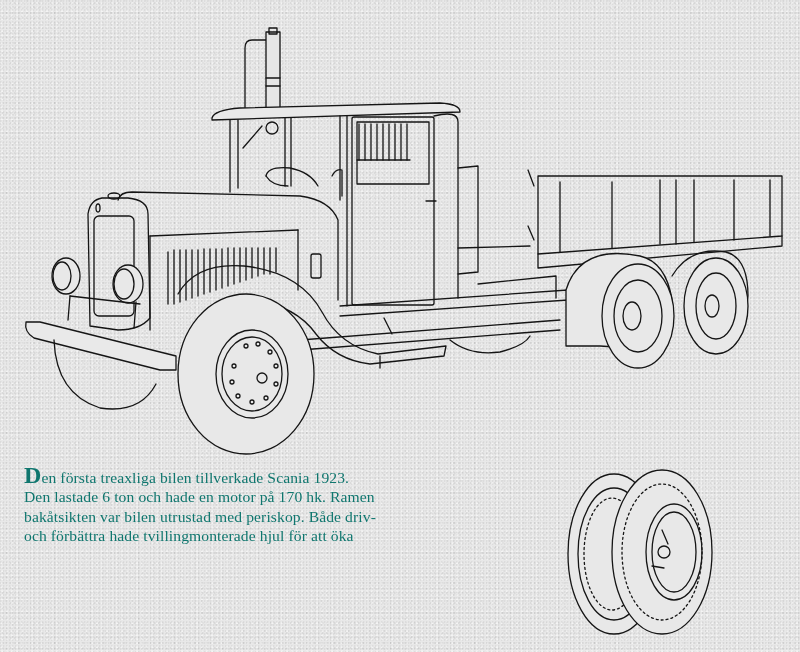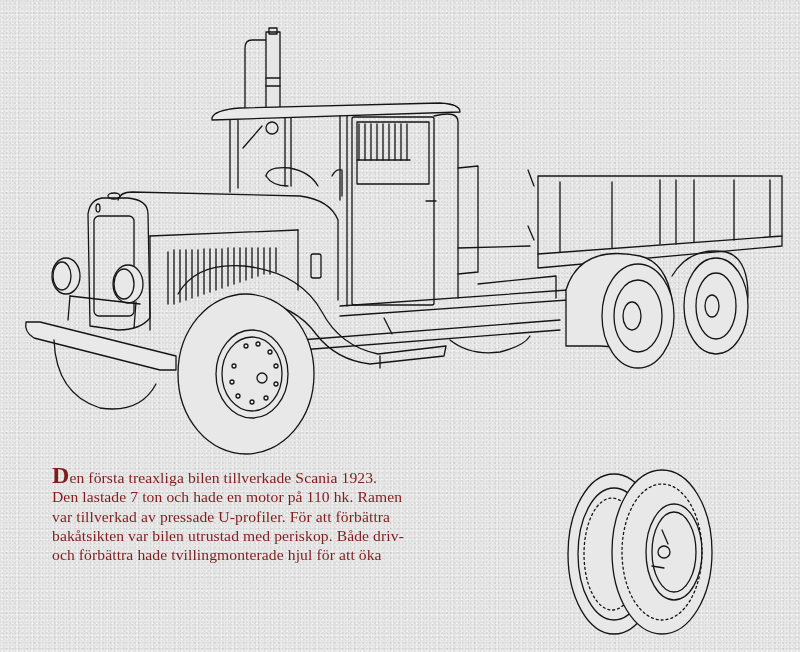--- a/index.html
+++ b/index.html
@@ -14,22 +14,22 @@
     background-image:
       radial-gradient(circle at 20% 30%, rgba(0,0,0,0.05) 0.6px, transparent 1.2px),
       radial-gradient(circle at 70% 60%, rgba(0,0,0,0.06) 0.6px, transparent 1.2px),
       radial-gradient(circle at 40% 80%, rgba(255,255,255,0.5) 0.6px, transparent 1.3px),
       radial-gradient(circle at 85% 15%, rgba(0,0,0,0.05) 0.5px, transparent 1.1px);
     background-size: 3px 3px, 4px 5px, 5px 4px, 7px 6px;
   }
   svg.art { position: absolute; left: 0; top: 0; }
   svg.art * { vector-effect: non-scaling-stroke; }
   .caption {
-    position: absolute; left: 52px; top: 466px; width: 440px;
-    font-size: 15.6px; line-height: 19.3px; color: #7f1d1d;
+    position: absolute; left: 24px; top: 466px; width: 440px;
+    font-size: 15.6px; line-height: 19.3px; color: #0f766e;
     letter-spacing: 0.1px;
   }
   .caption .line { display: block; white-space: nowrap; }
   .dropcap { font-size: 24px; font-weight: bold; line-height: 18px; }
 </style>
 </head>
 <body>
 
 <div class="paper"></div>
 
@@ -170,17 +170,16 @@
     <ellipse cx="662" cy="552" rx="40" ry="68" stroke-dasharray="2 3"></ellipse>
     <ellipse cx="674" cy="552" rx="28" ry="48"></ellipse>
     <ellipse cx="674" cy="552" rx="22" ry="40"></ellipse>
     <circle cx="664" cy="552" r="6"></circle>
     <path d="M652 566 L664 568 M662 530 L668 544"></path>
   </g>
 </svg>
 
 <div class="caption">
   <span class="line"><span class="dropcap">D</span><span>en första treaxliga bilen tillverkade Scania 1923.</span></span>
-  <span class="line">Den lastade 7 ton och hade en motor på 110 hk. Ramen</span>
-  <span class="line">var tillverkad av pressade U-profiler. För att förbättra</span>
+  <span class="line">Den lastade 6 ton och hade en motor på 170 hk. Ramen</span>
   <span class="line">bakåtsikten var bilen utrustad med periskop. Både driv-</span>
   <span class="line">och förbättra hade tvillingmonterade hjul för att öka</span>
 </div>
 
 </body></html>

